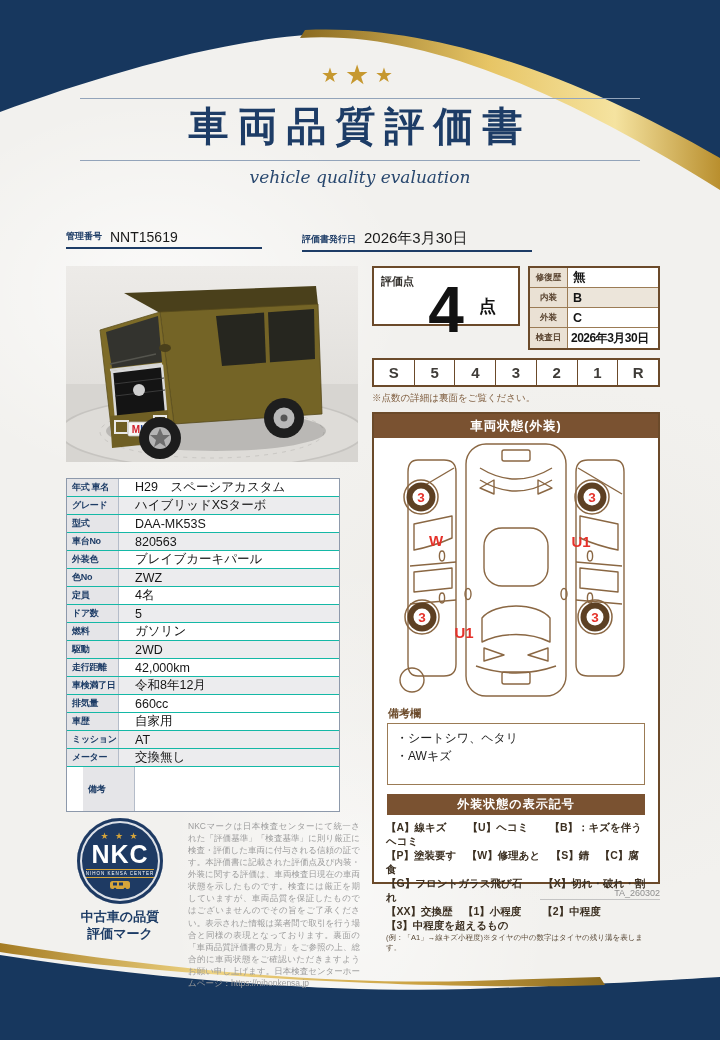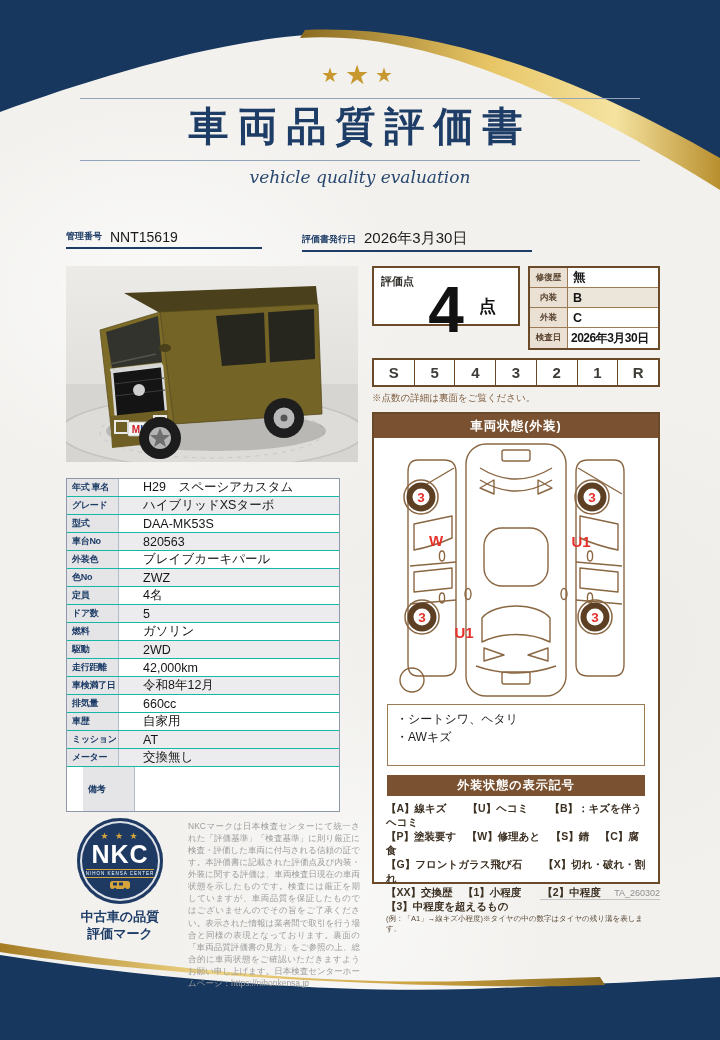--- a/index.html
+++ b/index.html
@@ -86,21 +86,21 @@
   .doc-code { position:absolute; left:540px; top:888px; width:120px; text-align:right;
     font-size:9px; color:#8f8f8f; border-bottom:1px solid #c4c4c4; padding-bottom:1px; }
 
   
   .dtable { position:absolute; left:66px; top:478px; width:274px; border:1px solid #8d99ab; background:#fff; }
   .drow { display:grid; grid-template-columns:52px 1fr; border-bottom:1px solid #14b8a6; height:18px; }
   .drow:last-child { border-bottom:none;margin-left:16px; }
   .drow.tall { height:44px; }
   .drow .dl { background:#e5e5e8; border-right:1px solid #b4bcc9; color:#1d3c66; font-size:9px; font-weight:bold;
     display:flex; align-items:center; padding-left:5px; letter-spacing:-0.3px; }
-  .drow .dv { display:flex; align-items:center; padding-left:24px; font-size:12.5px; color:#161616; }
+  .drow .dv { display:flex; align-items:center; padding-left:16px; font-size:12.5px; color:#161616; }
   .drow.alt .dv { background:#ececee; }
 
   
   .nkc-wrap { position:absolute; left:60px; top:818px; width:120px; text-align:center; }
   .badge { width:86px; height:86px; margin:0 auto; border-radius:50%; background:#1e3a63;
     box-shadow: inset 0 0 0 3px #1e3a63, inset 0 0 0 5px rgba(255,255,255,.85);
     display:flex; flex-direction:column; align-items:center; justify-content:center; }
   .badge .bstars { color:#d5a43a; font-size:9px; letter-spacing:2px; line-height:1; margin-bottom:1px; }
   .badge .bname { color:#fff; font-size:25px; font-weight:bold; letter-spacing:1px; line-height:1; }
   .badge .bsub { color:#fff; font-size:4.5px; letter-spacing:1px; border-top:1px solid #d5a43a;
@@ -303,20 +303,21 @@
           </g>
       </g>
 
       <g font-family="Liberation Sans, sans-serif" font-weight="bold" font-size="15" fill="#e5312a">
         <text x="56" y="106" text-anchor="middle">W</text>
         <text x="201" y="107" text-anchor="middle">U1</text>
         <text x="84" y="198" text-anchor="middle">U1</text>
       </g>
     </svg>
 
+    <div class="remarks-label">備考欄</div>
     <div class="remarks-box">
       <div>・シートシワ、ヘタリ</div>
       <div>・AWキズ</div>
     </div>
 
     <div class="legend-bar">外装状態の表示記号</div>
     <div class="legend">
       <div>【A】線キズ　　【U】ヘコミ　　【B】：キズを伴うヘコミ</div>
       <div>【P】塗装要す　【W】修理あと　【S】錆　【C】腐食</div>
       <div>【G】フロントガラス飛び石　　【X】切れ・破れ・割れ</div>

